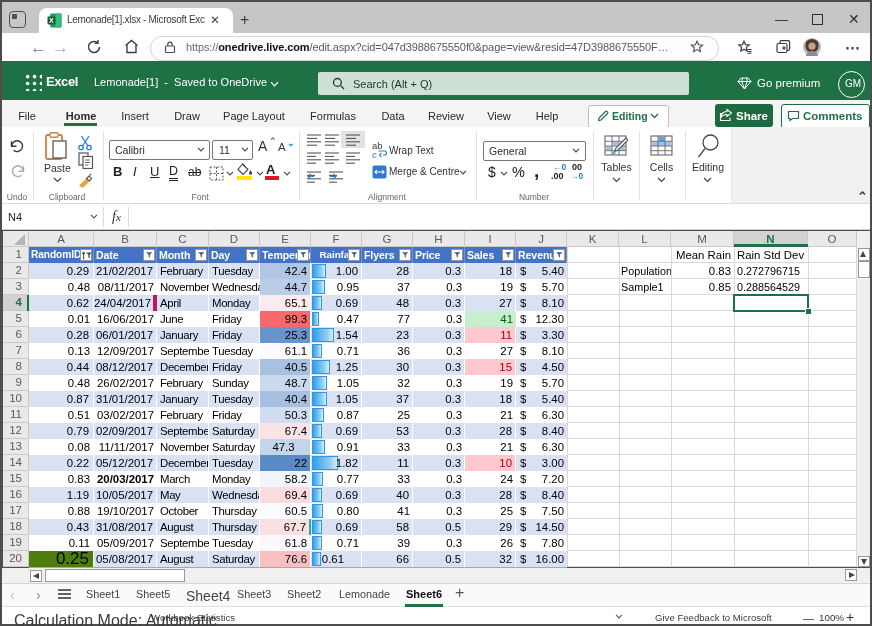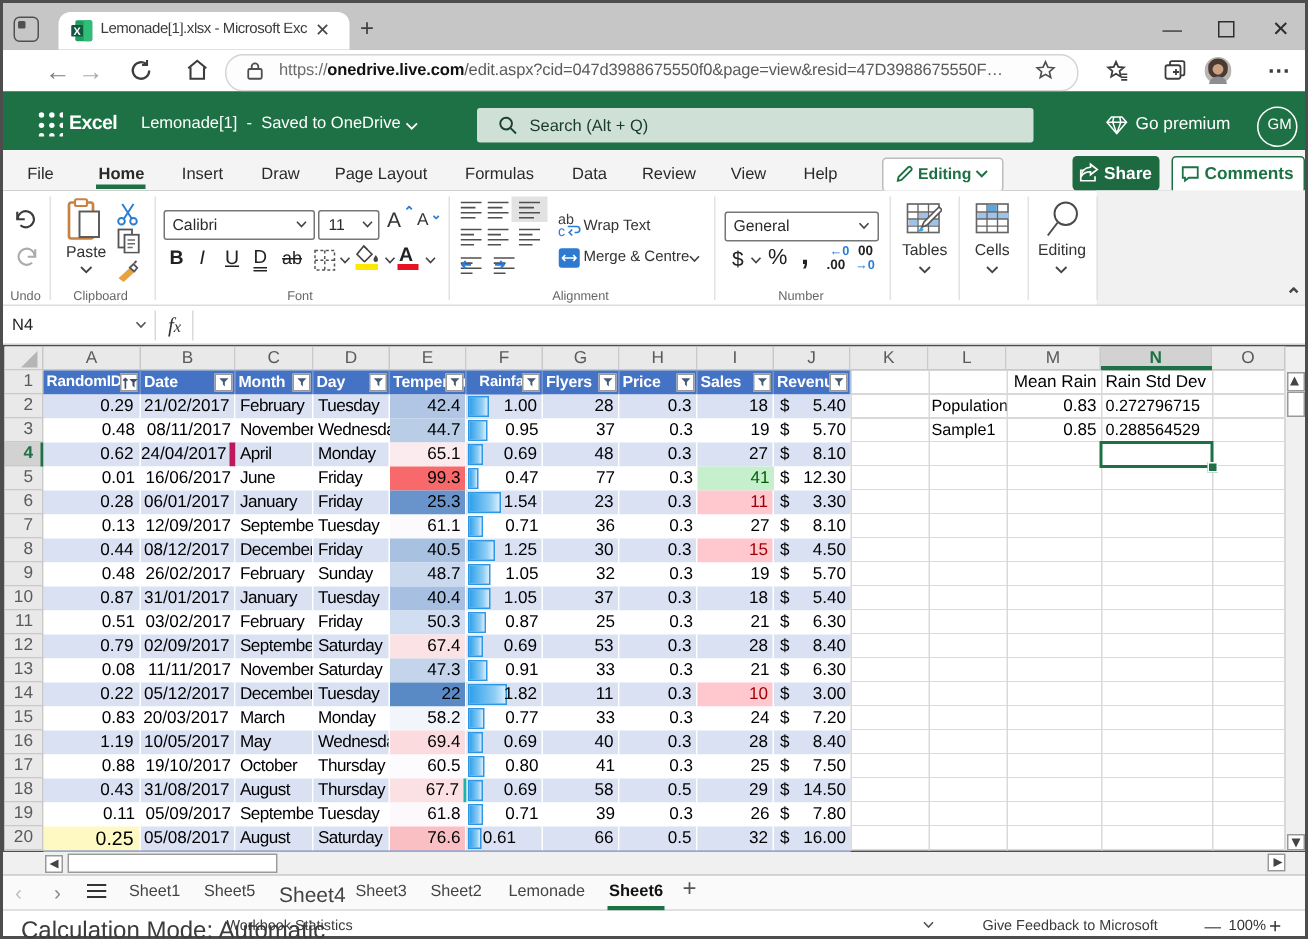--- a/index.html
+++ b/index.html
@@ -597,21 +597,21 @@
 <div style="position:absolute;left:413px;top:423px;width:52px;height:16px;background:#d9e1f2;overflow:hidden;font-size:11.4px;letter-spacing:0px;line-height:16px;color:#000;white-space:nowrap;box-sizing:border-box;text-align:right;padding-right:3px;border-right:1px solid #ffffff;">0.3</div>
 <div style="position:absolute;left:465px;top:423px;width:51px;height:16px;background:#d9e1f2;overflow:hidden;font-size:11.4px;letter-spacing:0px;line-height:16px;color:#000;white-space:nowrap;box-sizing:border-box;text-align:right;padding-right:3px;border-right:1px solid #ffffff;">28</div>
 <div style="position:absolute;left:516px;top:423px;width:51px;height:16px;background:#d9e1f2;overflow:hidden;font-size:11.4px;line-height:16px;color:#000;box-sizing:border-box">
       <span style="position:absolute;left:4px">$</span>
       <span style="position:absolute;right:3px">8.40</span>
     </div>
 <div style="position:absolute;left:29px;top:439px;width:65px;height:16px;background:#fff;overflow:hidden;font-size:11.4px;letter-spacing:0px;line-height:16px;color:#000;white-space:nowrap;box-sizing:border-box;text-align:right;padding-right:4px;">0.08</div>
 <div style="position:absolute;left:94px;top:439px;width:63px;height:16px;background:#fff;overflow:hidden;font-size:11.4px;letter-spacing:0px;line-height:16px;color:#000;white-space:nowrap;box-sizing:border-box;text-align:right;padding-right:3px;">11/11/2017</div>
 <div style="position:absolute;left:157px;top:439px;width:52px;height:16px;background:#fff;overflow:hidden;font-size:11.4px;letter-spacing:-0.35px;line-height:16px;color:#000;white-space:nowrap;box-sizing:border-box;text-align:left;padding-left:3px;">November</div>
 <div style="position:absolute;left:209px;top:439px;width:51px;height:16px;background:#fff;overflow:hidden;font-size:11.4px;letter-spacing:-0.35px;line-height:16px;color:#000;white-space:nowrap;box-sizing:border-box;text-align:left;padding-left:3px;">Saturday</div>
-<div style="position:absolute;left:260px;top:439px;width:51px;height:16px;background:#C4D5EB;overflow:hidden;font-size:11.4px;letter-spacing:0px;line-height:16px;color:#000;white-space:nowrap;box-sizing:border-box;text-align:right;padding-right:3px;border-right:1px solid #ffffff;">47.3</div>
+<div style="position:absolute;left:260px;top:439px;width:51px;height:16px;background:#C4D5EB;overflow:hidden;font-size:11.4px;letter-spacing:0px;line-height:16px;color:#000;white-space:nowrap;box-sizing:border-box;text-align:center;padding-right:3px;border-right:1px solid #ffffff;">47.3</div>
 <div style="position:absolute;left:311px;top:439px;width:51px;height:16px;background:#fff"></div>
 <div style="position:absolute;left:312px;top:440px;width:12.7px;height:14px;background:linear-gradient(to right,#2fa0ea,#8ecdf4 70%,#d9effc);border:1px solid #2e96e2;box-sizing:border-box"></div>
 <div style="position:absolute;left:311px;top:439px;width:51px;height:16px;background:transparent;overflow:hidden;font-size:11.4px;letter-spacing:0px;line-height:16px;color:#000;white-space:nowrap;box-sizing:border-box;text-align:right;padding-right:3px;">0.91</div>
 <div style="position:absolute;left:362px;top:439px;width:51px;height:16px;background:#fff;overflow:hidden;font-size:11.4px;letter-spacing:0px;line-height:16px;color:#000;white-space:nowrap;box-sizing:border-box;text-align:right;padding-right:3px;">33</div>
 <div style="position:absolute;left:413px;top:439px;width:52px;height:16px;background:#fff;overflow:hidden;font-size:11.4px;letter-spacing:0px;line-height:16px;color:#000;white-space:nowrap;box-sizing:border-box;text-align:right;padding-right:3px;">0.3</div>
 <div style="position:absolute;left:465px;top:439px;width:51px;height:16px;background:#fff;overflow:hidden;font-size:11.4px;letter-spacing:0px;line-height:16px;color:#000;white-space:nowrap;box-sizing:border-box;text-align:right;padding-right:3px;">21</div>
 <div style="position:absolute;left:516px;top:439px;width:51px;height:16px;background:#fff;overflow:hidden;font-size:11.4px;line-height:16px;color:#000;box-sizing:border-box">
       <span style="position:absolute;left:4px">$</span>
       <span style="position:absolute;right:3px">6.30</span>
     </div>
@@ -624,21 +624,21 @@
 <div style="position:absolute;left:312px;top:456px;width:25.5px;height:14px;background:linear-gradient(to right,#2fa0ea,#8ecdf4 70%,#d9effc);border:1px solid #2e96e2;box-sizing:border-box"></div>
 <div style="position:absolute;left:311px;top:455px;width:51px;height:16px;background:transparent;overflow:hidden;font-size:11.4px;letter-spacing:0px;line-height:16px;color:#000;white-space:nowrap;box-sizing:border-box;text-align:right;padding-right:3px;border-right:1px solid #ffffff;">1.82</div>
 <div style="position:absolute;left:362px;top:455px;width:51px;height:16px;background:#d9e1f2;overflow:hidden;font-size:11.4px;letter-spacing:0px;line-height:16px;color:#000;white-space:nowrap;box-sizing:border-box;text-align:right;padding-right:3px;border-right:1px solid #ffffff;">11</div>
 <div style="position:absolute;left:413px;top:455px;width:52px;height:16px;background:#d9e1f2;overflow:hidden;font-size:11.4px;letter-spacing:0px;line-height:16px;color:#000;white-space:nowrap;box-sizing:border-box;text-align:right;padding-right:3px;border-right:1px solid #ffffff;">0.3</div>
 <div style="position:absolute;left:465px;top:455px;width:51px;height:16px;background:#ffc7ce;overflow:hidden;font-size:11.4px;letter-spacing:0px;line-height:16px;color:#9c0006;white-space:nowrap;box-sizing:border-box;text-align:right;padding-right:3px;border-right:1px solid #ffffff;">10</div>
 <div style="position:absolute;left:516px;top:455px;width:51px;height:16px;background:#d9e1f2;overflow:hidden;font-size:11.4px;line-height:16px;color:#000;box-sizing:border-box">
       <span style="position:absolute;left:4px">$</span>
       <span style="position:absolute;right:3px">3.00</span>
     </div>
 <div style="position:absolute;left:29px;top:471px;width:65px;height:16px;background:#fff;overflow:hidden;font-size:11.4px;letter-spacing:0px;line-height:16px;color:#000;white-space:nowrap;box-sizing:border-box;text-align:right;padding-right:4px;">0.83</div>
-<div style="position:absolute;left:94px;top:471px;width:63px;height:16px;background:#fff;overflow:hidden;font-size:11.4px;letter-spacing:0px;line-height:16px;color:#000;white-space:nowrap;box-sizing:border-box;text-align:center;padding-right:3px;">20/03/2017</div>
+<div style="position:absolute;left:94px;top:471px;width:63px;height:16px;background:#fff;overflow:hidden;font-size:11.4px;letter-spacing:0px;line-height:16px;color:#000;white-space:nowrap;box-sizing:border-box;text-align:right;padding-right:3px;font-weight:bold;">20/03/2017</div>
 <div style="position:absolute;left:157px;top:471px;width:52px;height:16px;background:#fff;overflow:hidden;font-size:11.4px;letter-spacing:-0.35px;line-height:16px;color:#000;white-space:nowrap;box-sizing:border-box;text-align:left;padding-left:3px;">March</div>
 <div style="position:absolute;left:209px;top:471px;width:51px;height:16px;background:#fff;overflow:hidden;font-size:11.4px;letter-spacing:-0.35px;line-height:16px;color:#000;white-space:nowrap;box-sizing:border-box;text-align:left;padding-left:3px;">Monday</div>
 <div style="position:absolute;left:260px;top:471px;width:51px;height:16px;background:#F2F5FC;overflow:hidden;font-size:11.4px;letter-spacing:0px;line-height:16px;color:#000;white-space:nowrap;box-sizing:border-box;text-align:right;padding-right:3px;border-right:1px solid #ffffff;">58.2</div>
 <div style="position:absolute;left:311px;top:471px;width:51px;height:16px;background:#fff"></div>
 <div style="position:absolute;left:312px;top:472px;width:10.8px;height:14px;background:linear-gradient(to right,#2fa0ea,#8ecdf4 70%,#d9effc);border:1px solid #2e96e2;box-sizing:border-box"></div>
 <div style="position:absolute;left:311px;top:471px;width:51px;height:16px;background:transparent;overflow:hidden;font-size:11.4px;letter-spacing:0px;line-height:16px;color:#000;white-space:nowrap;box-sizing:border-box;text-align:right;padding-right:3px;">0.77</div>
 <div style="position:absolute;left:362px;top:471px;width:51px;height:16px;background:#fff;overflow:hidden;font-size:11.4px;letter-spacing:0px;line-height:16px;color:#000;white-space:nowrap;box-sizing:border-box;text-align:right;padding-right:3px;">33</div>
 <div style="position:absolute;left:413px;top:471px;width:52px;height:16px;background:#fff;overflow:hidden;font-size:11.4px;letter-spacing:0px;line-height:16px;color:#000;white-space:nowrap;box-sizing:border-box;text-align:right;padding-right:3px;">0.3</div>
 <div style="position:absolute;left:465px;top:471px;width:51px;height:16px;background:#fff;overflow:hidden;font-size:11.4px;letter-spacing:0px;line-height:16px;color:#000;white-space:nowrap;box-sizing:border-box;text-align:right;padding-right:3px;">24</div>
 <div style="position:absolute;left:516px;top:471px;width:51px;height:16px;background:#fff;overflow:hidden;font-size:11.4px;line-height:16px;color:#000;box-sizing:border-box">
@@ -698,21 +698,21 @@
 <div style="position:absolute;left:311px;top:535px;width:51px;height:16px;background:#fff"></div>
 <div style="position:absolute;left:312px;top:536px;width:9.9px;height:14px;background:linear-gradient(to right,#2fa0ea,#8ecdf4 70%,#d9effc);border:1px solid #2e96e2;box-sizing:border-box"></div>
 <div style="position:absolute;left:311px;top:535px;width:51px;height:16px;background:transparent;overflow:hidden;font-size:11.4px;letter-spacing:0px;line-height:16px;color:#000;white-space:nowrap;box-sizing:border-box;text-align:right;padding-right:3px;">0.71</div>
 <div style="position:absolute;left:362px;top:535px;width:51px;height:16px;background:#fff;overflow:hidden;font-size:11.4px;letter-spacing:0px;line-height:16px;color:#000;white-space:nowrap;box-sizing:border-box;text-align:right;padding-right:3px;">39</div>
 <div style="position:absolute;left:413px;top:535px;width:52px;height:16px;background:#fff;overflow:hidden;font-size:11.4px;letter-spacing:0px;line-height:16px;color:#000;white-space:nowrap;box-sizing:border-box;text-align:right;padding-right:3px;">0.3</div>
 <div style="position:absolute;left:465px;top:535px;width:51px;height:16px;background:#fff;overflow:hidden;font-size:11.4px;letter-spacing:0px;line-height:16px;color:#000;white-space:nowrap;box-sizing:border-box;text-align:right;padding-right:3px;">26</div>
 <div style="position:absolute;left:516px;top:535px;width:51px;height:16px;background:#fff;overflow:hidden;font-size:11.4px;line-height:16px;color:#000;box-sizing:border-box">
       <span style="position:absolute;left:4px">$</span>
       <span style="position:absolute;right:3px">7.80</span>
     </div>
-<div style="position:absolute;left:29px;top:551px;width:65px;height:16px;background:#fef9c3;overflow:hidden;font-size:13px;letter-spacing:0px;line-height:16px;color:#000;white-space:nowrap;box-sizing:border-box;text-align:right;padding-right:4px;border-right:1px solid #ffffff;">0.25</div>
+<div style="position:absolute;left:29px;top:551px;width:65px;height:16px;background:#4d7c0f;overflow:hidden;font-size:17px;letter-spacing:0px;line-height:16px;color:#000;white-space:nowrap;box-sizing:border-box;text-align:right;padding-right:4px;border-right:1px solid #ffffff;">0.25</div>
 <div style="position:absolute;left:94px;top:551px;width:63px;height:16px;background:#d9e1f2;overflow:hidden;font-size:11.4px;letter-spacing:0px;line-height:16px;color:#000;white-space:nowrap;box-sizing:border-box;text-align:right;padding-right:3px;border-right:1px solid #ffffff;">05/08/2017</div>
 <div style="position:absolute;left:157px;top:551px;width:52px;height:16px;background:#d9e1f2;overflow:hidden;font-size:11.4px;letter-spacing:-0.35px;line-height:16px;color:#000;white-space:nowrap;box-sizing:border-box;text-align:left;padding-left:3px;border-right:1px solid #ffffff;">August</div>
 <div style="position:absolute;left:209px;top:551px;width:51px;height:16px;background:#d9e1f2;overflow:hidden;font-size:11.4px;letter-spacing:-0.35px;line-height:16px;color:#000;white-space:nowrap;box-sizing:border-box;text-align:left;padding-left:3px;border-right:1px solid #ffffff;">Saturday</div>
 <div style="position:absolute;left:260px;top:551px;width:51px;height:16px;background:#FABFC2;overflow:hidden;font-size:11.4px;letter-spacing:0px;line-height:16px;color:#000;white-space:nowrap;box-sizing:border-box;text-align:right;padding-right:3px;border-right:1px solid #ffffff;">76.6</div>
 <div style="position:absolute;left:311px;top:551px;width:51px;height:16px;background:#d9e1f2"></div>
 <div style="position:absolute;left:312px;top:552px;width:8.5px;height:14px;background:linear-gradient(to right,#2fa0ea,#8ecdf4 70%,#d9effc);border:1px solid #2e96e2;box-sizing:border-box"></div>
 <div style="position:absolute;left:311px;top:551px;width:51px;height:16px;background:transparent;overflow:hidden;font-size:11.4px;letter-spacing:0px;line-height:16px;color:#000;white-space:nowrap;box-sizing:border-box;text-align:right;padding-right:17px;border-right:1px solid #ffffff;">0.61</div>
 <div style="position:absolute;left:362px;top:551px;width:51px;height:16px;background:#d9e1f2;overflow:hidden;font-size:11.4px;letter-spacing:0px;line-height:16px;color:#000;white-space:nowrap;box-sizing:border-box;text-align:right;padding-right:3px;border-right:1px solid #ffffff;">66</div>
 <div style="position:absolute;left:413px;top:551px;width:52px;height:16px;background:#d9e1f2;overflow:hidden;font-size:11.4px;letter-spacing:0px;line-height:16px;color:#000;white-space:nowrap;box-sizing:border-box;text-align:right;padding-right:3px;border-right:1px solid #ffffff;">0.5</div>
 <div style="position:absolute;left:465px;top:551px;width:51px;height:16px;background:#d9e1f2;overflow:hidden;font-size:11.4px;letter-spacing:0px;line-height:16px;color:#000;white-space:nowrap;box-sizing:border-box;text-align:right;padding-right:3px;border-right:1px solid #ffffff;">32</div>

